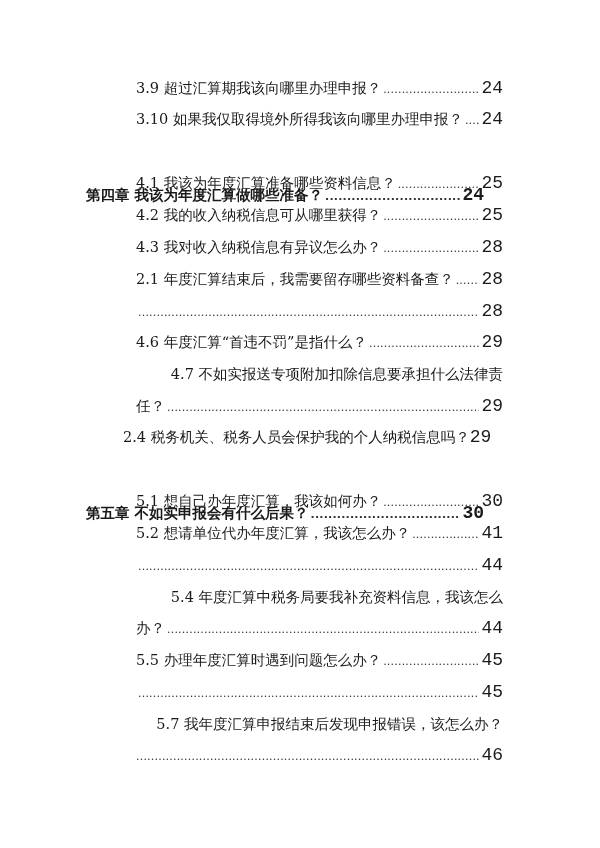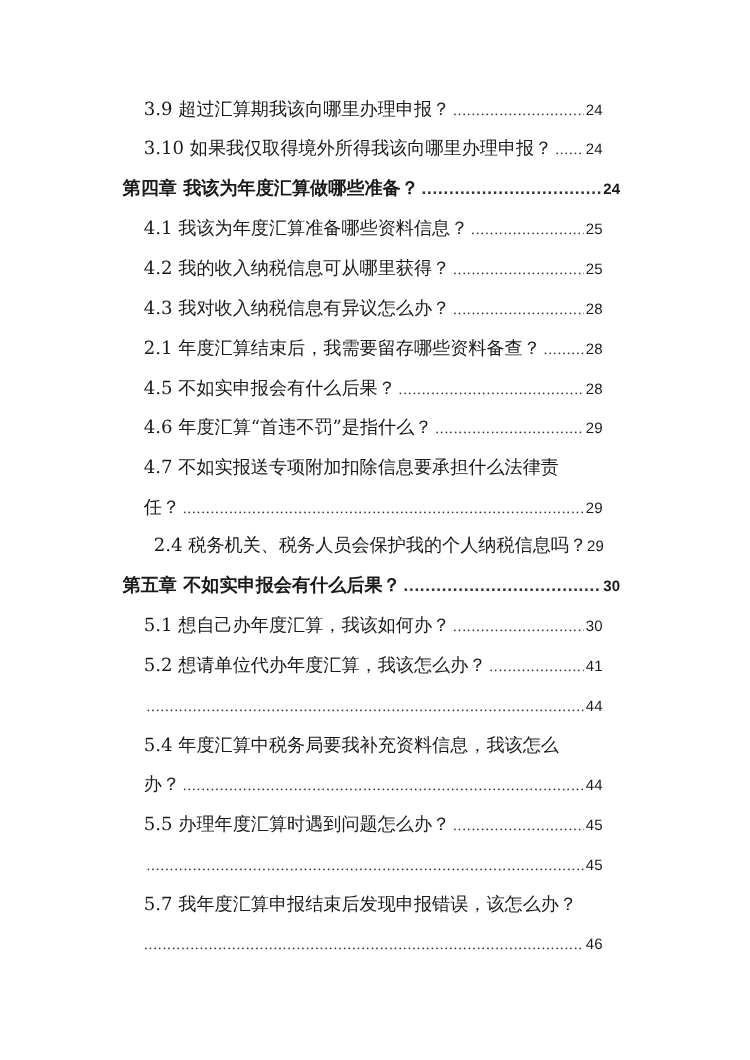--- a/index.html
+++ b/index.html
@@ -1,27 +1,27 @@
 <!DOCTYPE html>
 <html><head>
   <meta charset="utf-8">
   <style>
     html, body { margin: 0; padding: 0; background: #ffffff; }
     body { width: 600px; height: 848px; position: relative; overflow: hidden;
            font-family: "DejaVu Serif", "Liberation Serif", serif; color: #1a1a1a; }
     .toc { position: absolute; left: 0; top: 0; width: 600px; }
     .line { position: absolute; display: flex; align-items: baseline; white-space: nowrap;
             font-size: 14.5px; height: 22px; line-height: 22px; }
-    .sub { left: 115px; width: 367px; }
-    .chap { left: 98px; width: 398px; font-weight: bold; font-family: "DejaVu Sans", "Liberation Sans", sans-serif; font-size: 14.5px; }
+    .sub { left: 136px; width: 367px; justify-content: flex-end; }
+    .chap { left: 86px; width: 398px; font-weight: bold; font-family: "DejaVu Sans", "Liberation Sans", sans-serif; font-size: 14.5px; margin-top: 44px; }
     .title { flex: 0 0 auto; }
     .dots { flex: 1 1 auto; overflow: hidden; color: #333; margin: 0 2px; letter-spacing: 0px; }
     .dots::before { content: "........................................................................................................................................................................"; font-size: 11px; letter-spacing: 0.2px; }
     .chap .dots::before { font-weight: bold; }
-    .page { flex: 0 0 auto; font-family: Liberation Sans, sans-serif; font-size: 12px; }
+    .page { flex: 0 0 auto; font-family: Liberation Mono, monospace; font-size: 18px; }
     .chap .page { font-weight: bold; }
     .wrap-first { left: 123px; width: 380px; }
   </style>
 </head>
 <body>
 
 <div class="toc">
 
   <div class="line sub" style="top:77px">
     <span class="title">3.9 超过汇算期我该向哪里办理申报？</span>
@@ -59,21 +59,20 @@
     <span class="page">28</span>
   </div>
 
   <div class="line sub" style="top:268px">
     <span class="title">2.1 年度汇算结束后，我需要留存哪些资料备查？</span>
     <span class="dots"></span>
     <span class="page">28</span>
   </div>
 
   <div class="line sub" style="top:300px">
-    <span class="title">4.5 不如实申报会有什么后果？</span>
     <span class="dots"></span>
     <span class="page">28</span>
   </div>
 
   <div class="line sub" style="top:331px">
     <span class="title">4.6 年度汇算“首违不罚”是指什么？</span>
     <span class="dots"></span>
     <span class="page">29</span>
   </div>
 

